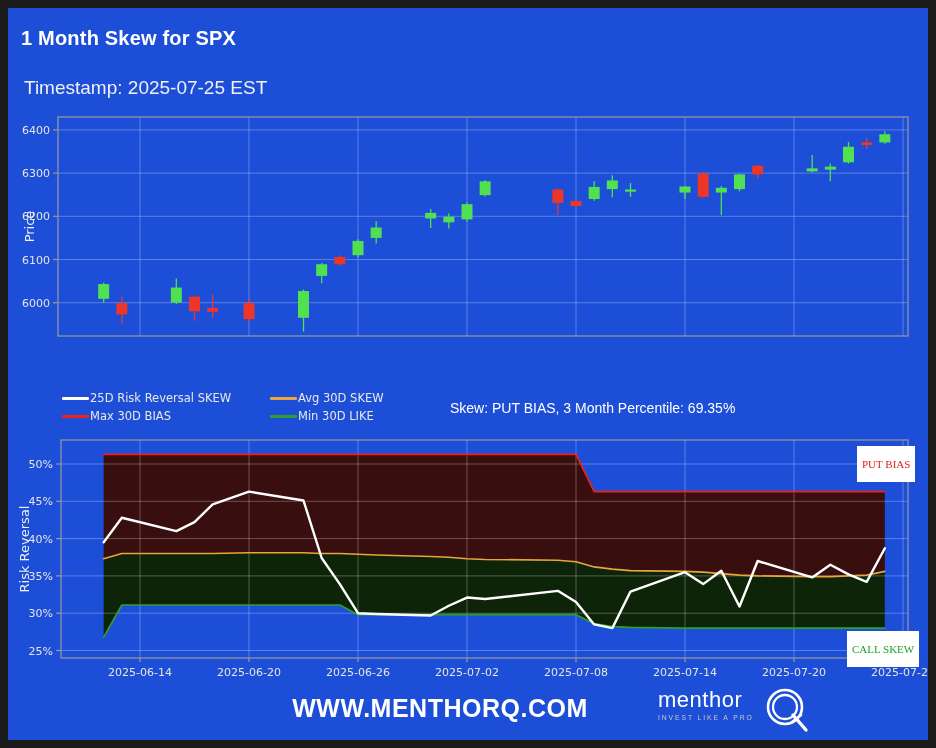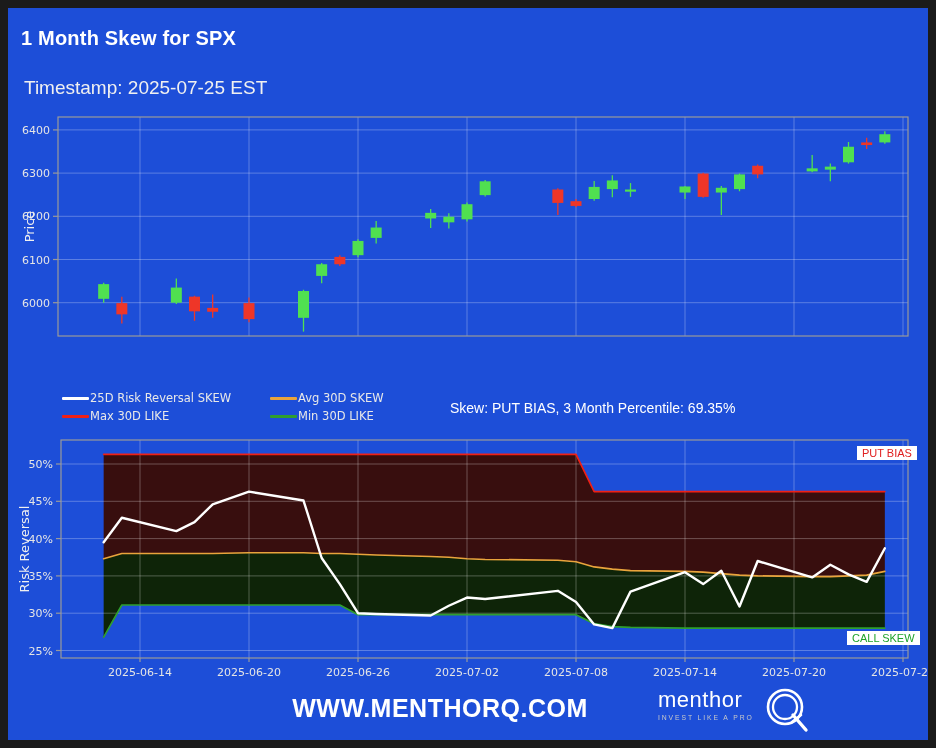--- a/index.html
+++ b/index.html
@@ -10,22 +10,22 @@
   .timestamp{position:absolute;left:24px;top:77px;font-size:19px;color:#f0f0f0;}
   svg#chart-canvas{position:absolute;left:0;top:0;z-index:1;}
   svg text{font-family:"DejaVu Sans","Liberation Sans",sans-serif;}
   .legend{position:absolute;left:62px;top:389px;display:grid;grid-template-columns:208px auto;
           grid-auto-flow:column;grid-template-rows:18px 18px;z-index:10;}
   .legend-item{display:flex;align-items:center;gap:1px;}
   .legend-marker{display:inline-block;width:27px;height:3px;border-radius:1px;flex:0 0 27px;}
   .legend-label{font-family:"DejaVu Sans",sans-serif;font-size:11.5px;color:#e8e8e8;white-space:nowrap;}
   .annotation{position:absolute;left:450px;top:400px;font-family:Liberation Sans, sans-serif;
               font-size:14px;color:#fff;z-index:10;}
-  .bias-badge{position:absolute;background:#fff;font-family:Liberation Sans, sans-serif;
-              font-size:11px;padding:1px 5px;z-index:10;}
+  .bias-badge{position:absolute;background:#fff;font-family:Liberation Serif, serif;
+              font-size:11px;padding:12px 5px;z-index:10;}
   .put-badge{left:857px;top:446px;color:#e02020;}
   .call-badge{left:847px;top:631px;color:#1fa32a;}
   .footer-site{position:absolute;left:230px;top:694px;width:420px;text-align:center;
                font-size:25px;font-weight:700;color:#fff;letter-spacing:.5px;z-index:10;}
   .brand{position:absolute;left:658px;top:686px;z-index:10;}
   .brand-name{font-size:22px;font-weight:400;color:#fff;letter-spacing:.5px;line-height:27px;}
   .brand-tagline{font-size:6.8px;color:#c9c9c9;letter-spacing:1.9px;margin-top:1px;}
   .q-logo{position:absolute;left:758px;top:682px;z-index:10;}
 </style>
 </head>
@@ -184,21 +184,21 @@
       </g>
     </svg>
 
   <div class="legend">
     <div class="legend-item">
       <span class="legend-marker" style="background: rgb(255, 255, 255);"></span>
       <span class="legend-label">25D Risk Reversal SKEW</span>
     </div>
     <div class="legend-item">
       <span class="legend-marker" style="background: rgb(239, 32, 22);"></span>
-      <span class="legend-label">Max 30D LIKE</span>
+      <span class="legend-label">Max 30D BIAS</span>
     </div>
     <div class="legend-item">
       <span class="legend-marker" style="background: rgb(233, 164, 60);"></span>
       <span class="legend-label">Avg 30D SKEW</span>
     </div>
     <div class="legend-item">
       <span class="legend-marker" style="background: rgb(47, 158, 47);"></span>
       <span class="legend-label">Min 30D LIKE</span>
     </div>
   </div>

